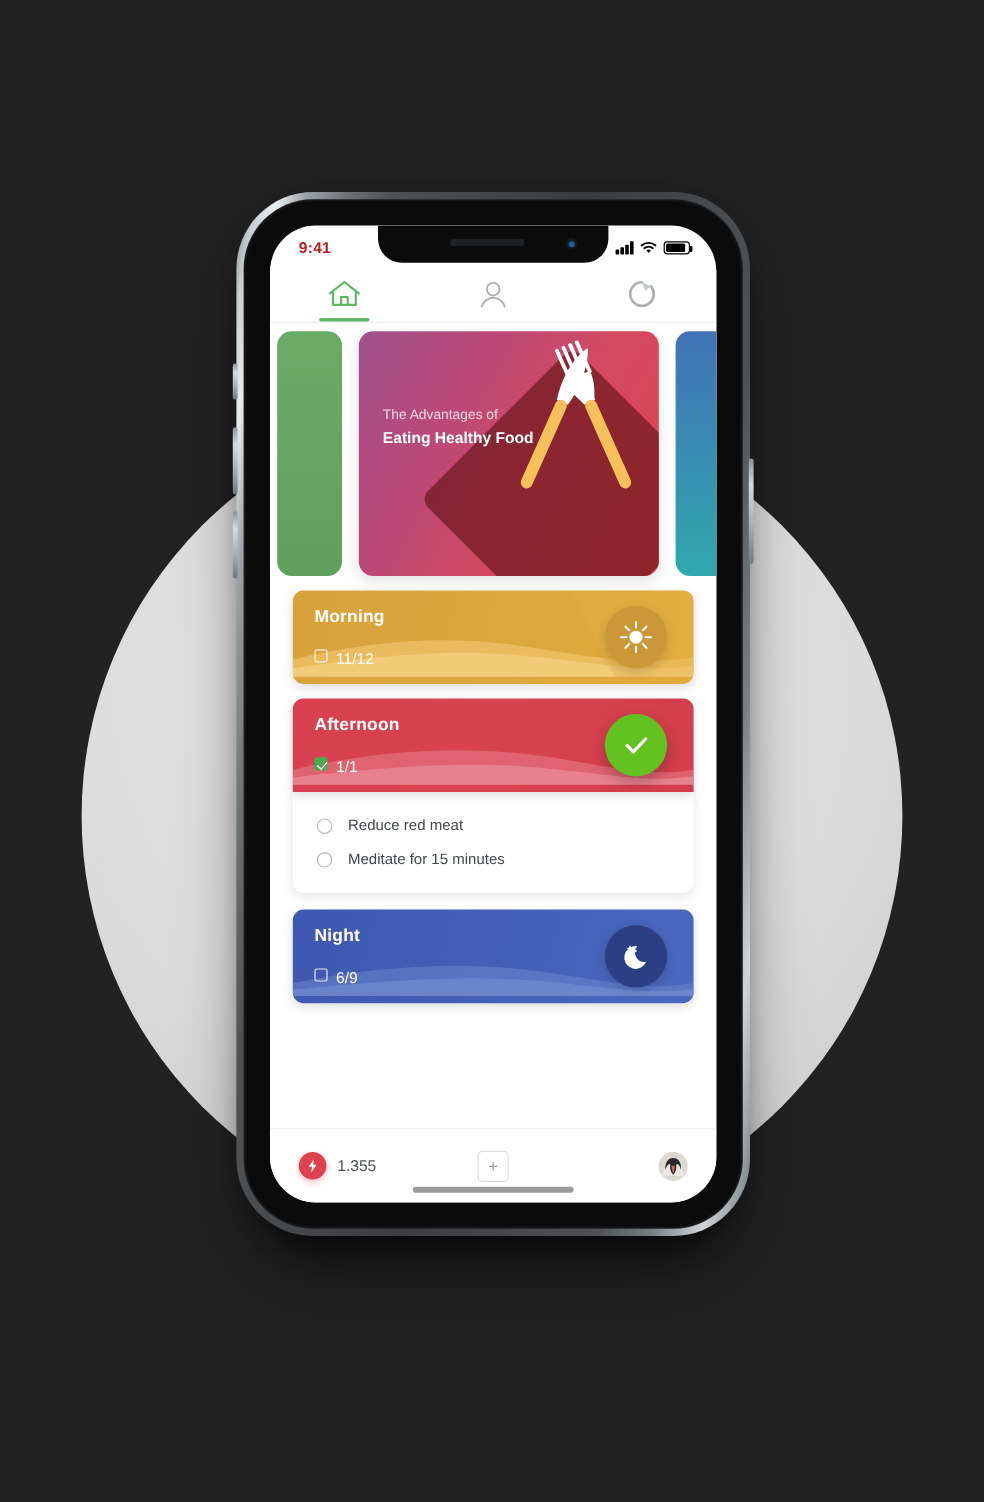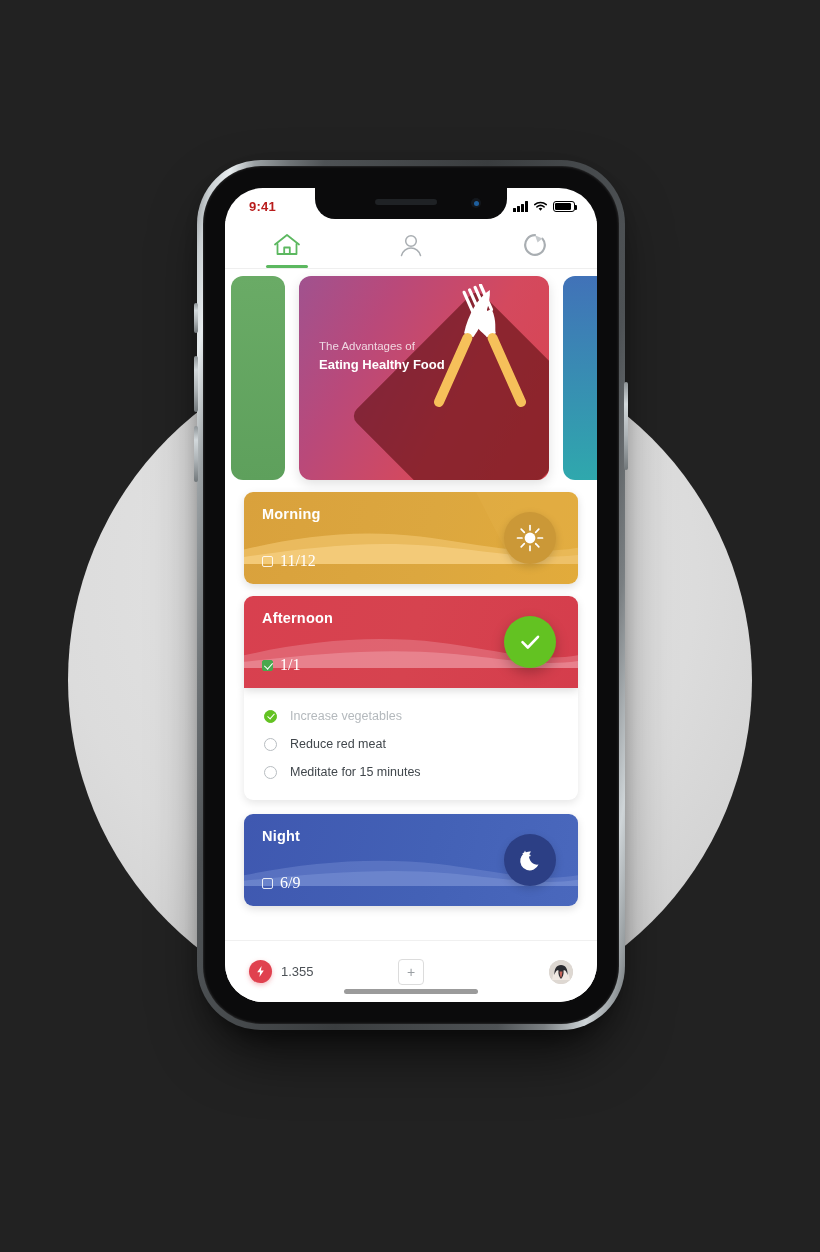--- a/index.html
+++ b/index.html
@@ -170,34 +170,34 @@
   .slide-title { font-size: 13px; font-weight: bold; color: #fff; margin-top: 1px; }
   .slide-art { position: absolute; right: 6px; top: 8px; z-index: 5; }
 
   .dots { display: flex; justify-content: center; gap: 9px; margin-top: 3px; }
   .dots i { width: 6px; height: 6px; border-radius: 50%; background: #cfcfcf; display:block; }
   .dots i.on { background: #8e8e8e; }
 
   
   .cards { padding: 12px 19px 0 19px; }
   .tcard {
-    position: relative; height: 92px; border-radius: 9px;
+    position: relative; height: 78px; border-radius: 9px;
     overflow: hidden; margin-bottom: 12px;
     box-shadow: 0 3px 9px rgba(0,0,0,.13);
   }
   .tcard.attached { margin-bottom: 0; border-radius: 9px 9px 0 0; }
   .tcard .wave { position: absolute; inset: 0; }
   .tcard .label {
     position: absolute; left: 18px; top: 14px; z-index: 5;
     color: #fff; font-size: 14.5px; font-weight: bold; letter-spacing: .2px;
   }
   .tcard .prog {
     position: absolute; left: 18px; bottom: 14px; z-index: 5;
-    display: flex; align-items: center; gap: 7px;
-    color: #fff; font-size: 16px; font-family: Liberation Serif, serif;
+    display: flex; gap: 7px;
+    color: #fff; font-size: 13px;
   }
   .cbox {
     width: 11px; height: 11px; border-radius: 2px;
     border: 1.3px solid rgba(255,255,255,.85);
     display: inline-block;
   }
   .cbox.done {
     background: #4aa84e; border-color: #4aa84e;
     position: relative;
   }
@@ -427,24 +427,20 @@
               <span>1/1</span>
             </div>
             <div class="badge check">
               <svg width="30" height="30" viewBox="0 0 30 30">
                 <path d="M7.5 15.2 L12.8 20.5 L23 9.8" stroke="#ffffff" stroke-width="2.6" fill="none" stroke-linecap="round" stroke-linejoin="round"></path>
               </svg>
             </div>
           </div>
 
           <div class="tasklist">
-            <div class="task done">
-              <span class="bullet"></span>
-              <span class="task-label">Increase vegetables</span>
-            </div>
             <div class="task">
               <span class="bullet"></span>
               <span class="task-label">Reduce red meat</span>
             </div>
             <div class="task">
               <span class="bullet"></span>
               <span class="task-label">Meditate for 15 minutes</span>
             </div>
           </div>
 

